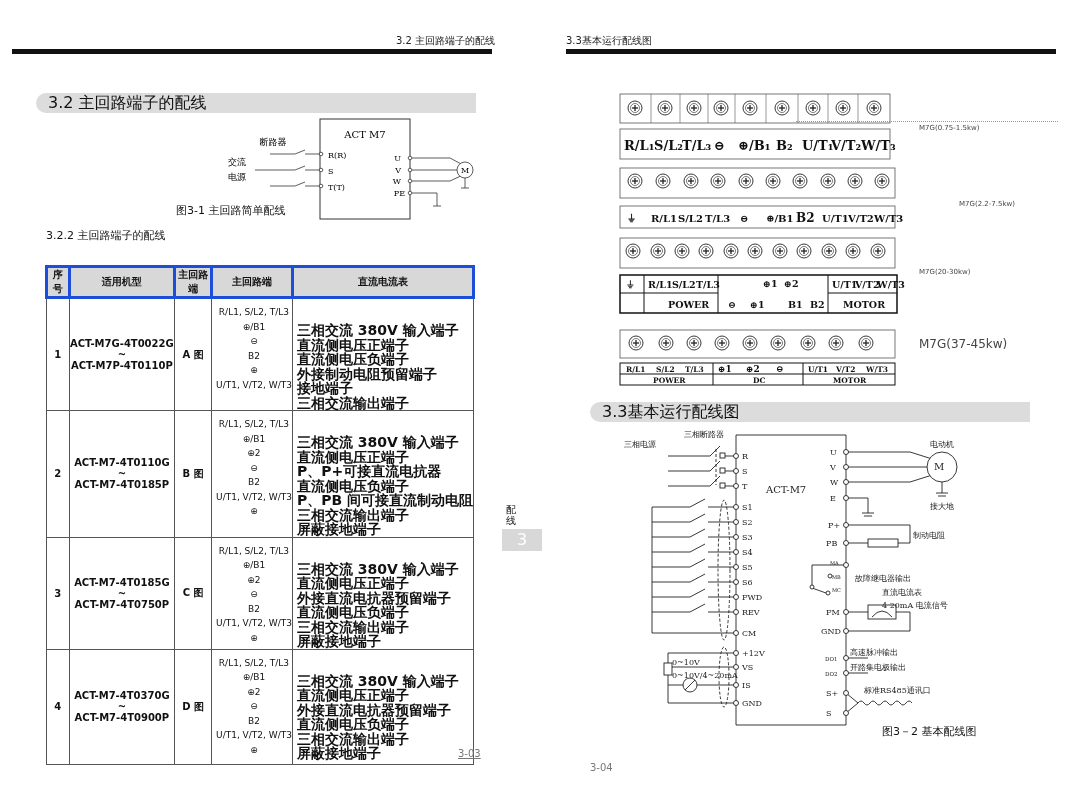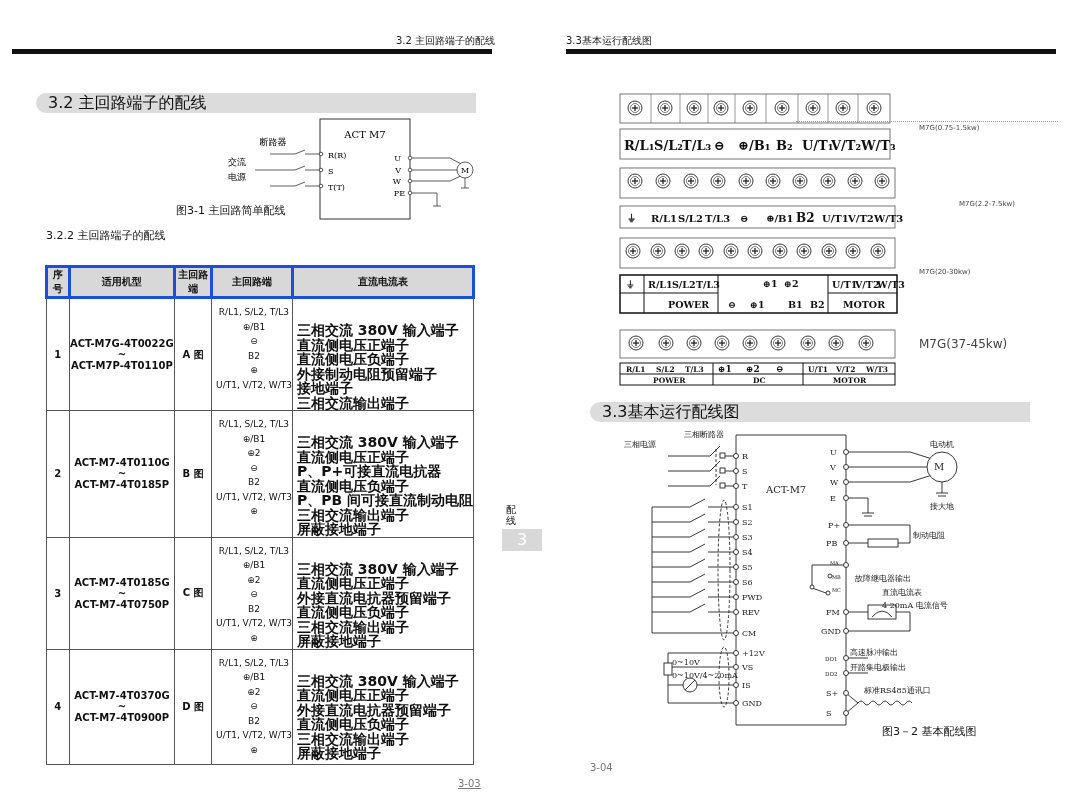--- a/index.html
+++ b/index.html
@@ -201,21 +201,21 @@
         <span class="line">三相交流输出端子</span>
         <span class="line">屏蔽接地端子</span>
       </td>
     </tr>
   </tbody>
 </table>
 
 <div class="abs vert-label" style="left:505px;top:504px;">配线</div>
 <div class="abs tab-marker" style="left:502px;top:529px;width:40px;height:22px;line-height:22px;">3</div>
 
-<div class="abs page-num" style="left:458px;top:778px;text-decoration:underline;">3-03</div>
+<div class="abs page-num" style="left:458px;top:748px;text-decoration:underline;">3-03</div>
 
 <div class="abs running-head" style="left:566px;top:34px;">3.3基本运行配线图</div>
 <div class="abs rule" style="left:566px;top:49px;width:490px;"></div>
 
 <svg class="abs" style="left:618px;top:92px;" width="290" height="300">
   <defs>
     <g id="screw">
       <circle r="7" fill="#fff" stroke="#222" stroke-width="0.9"></circle>
       <circle r="4.5" fill="none" stroke="#222" stroke-width="0.6"></circle>
       <line x1="-3" y1="0" x2="3" y2="0" stroke="#222" stroke-width="1.3"></line>

